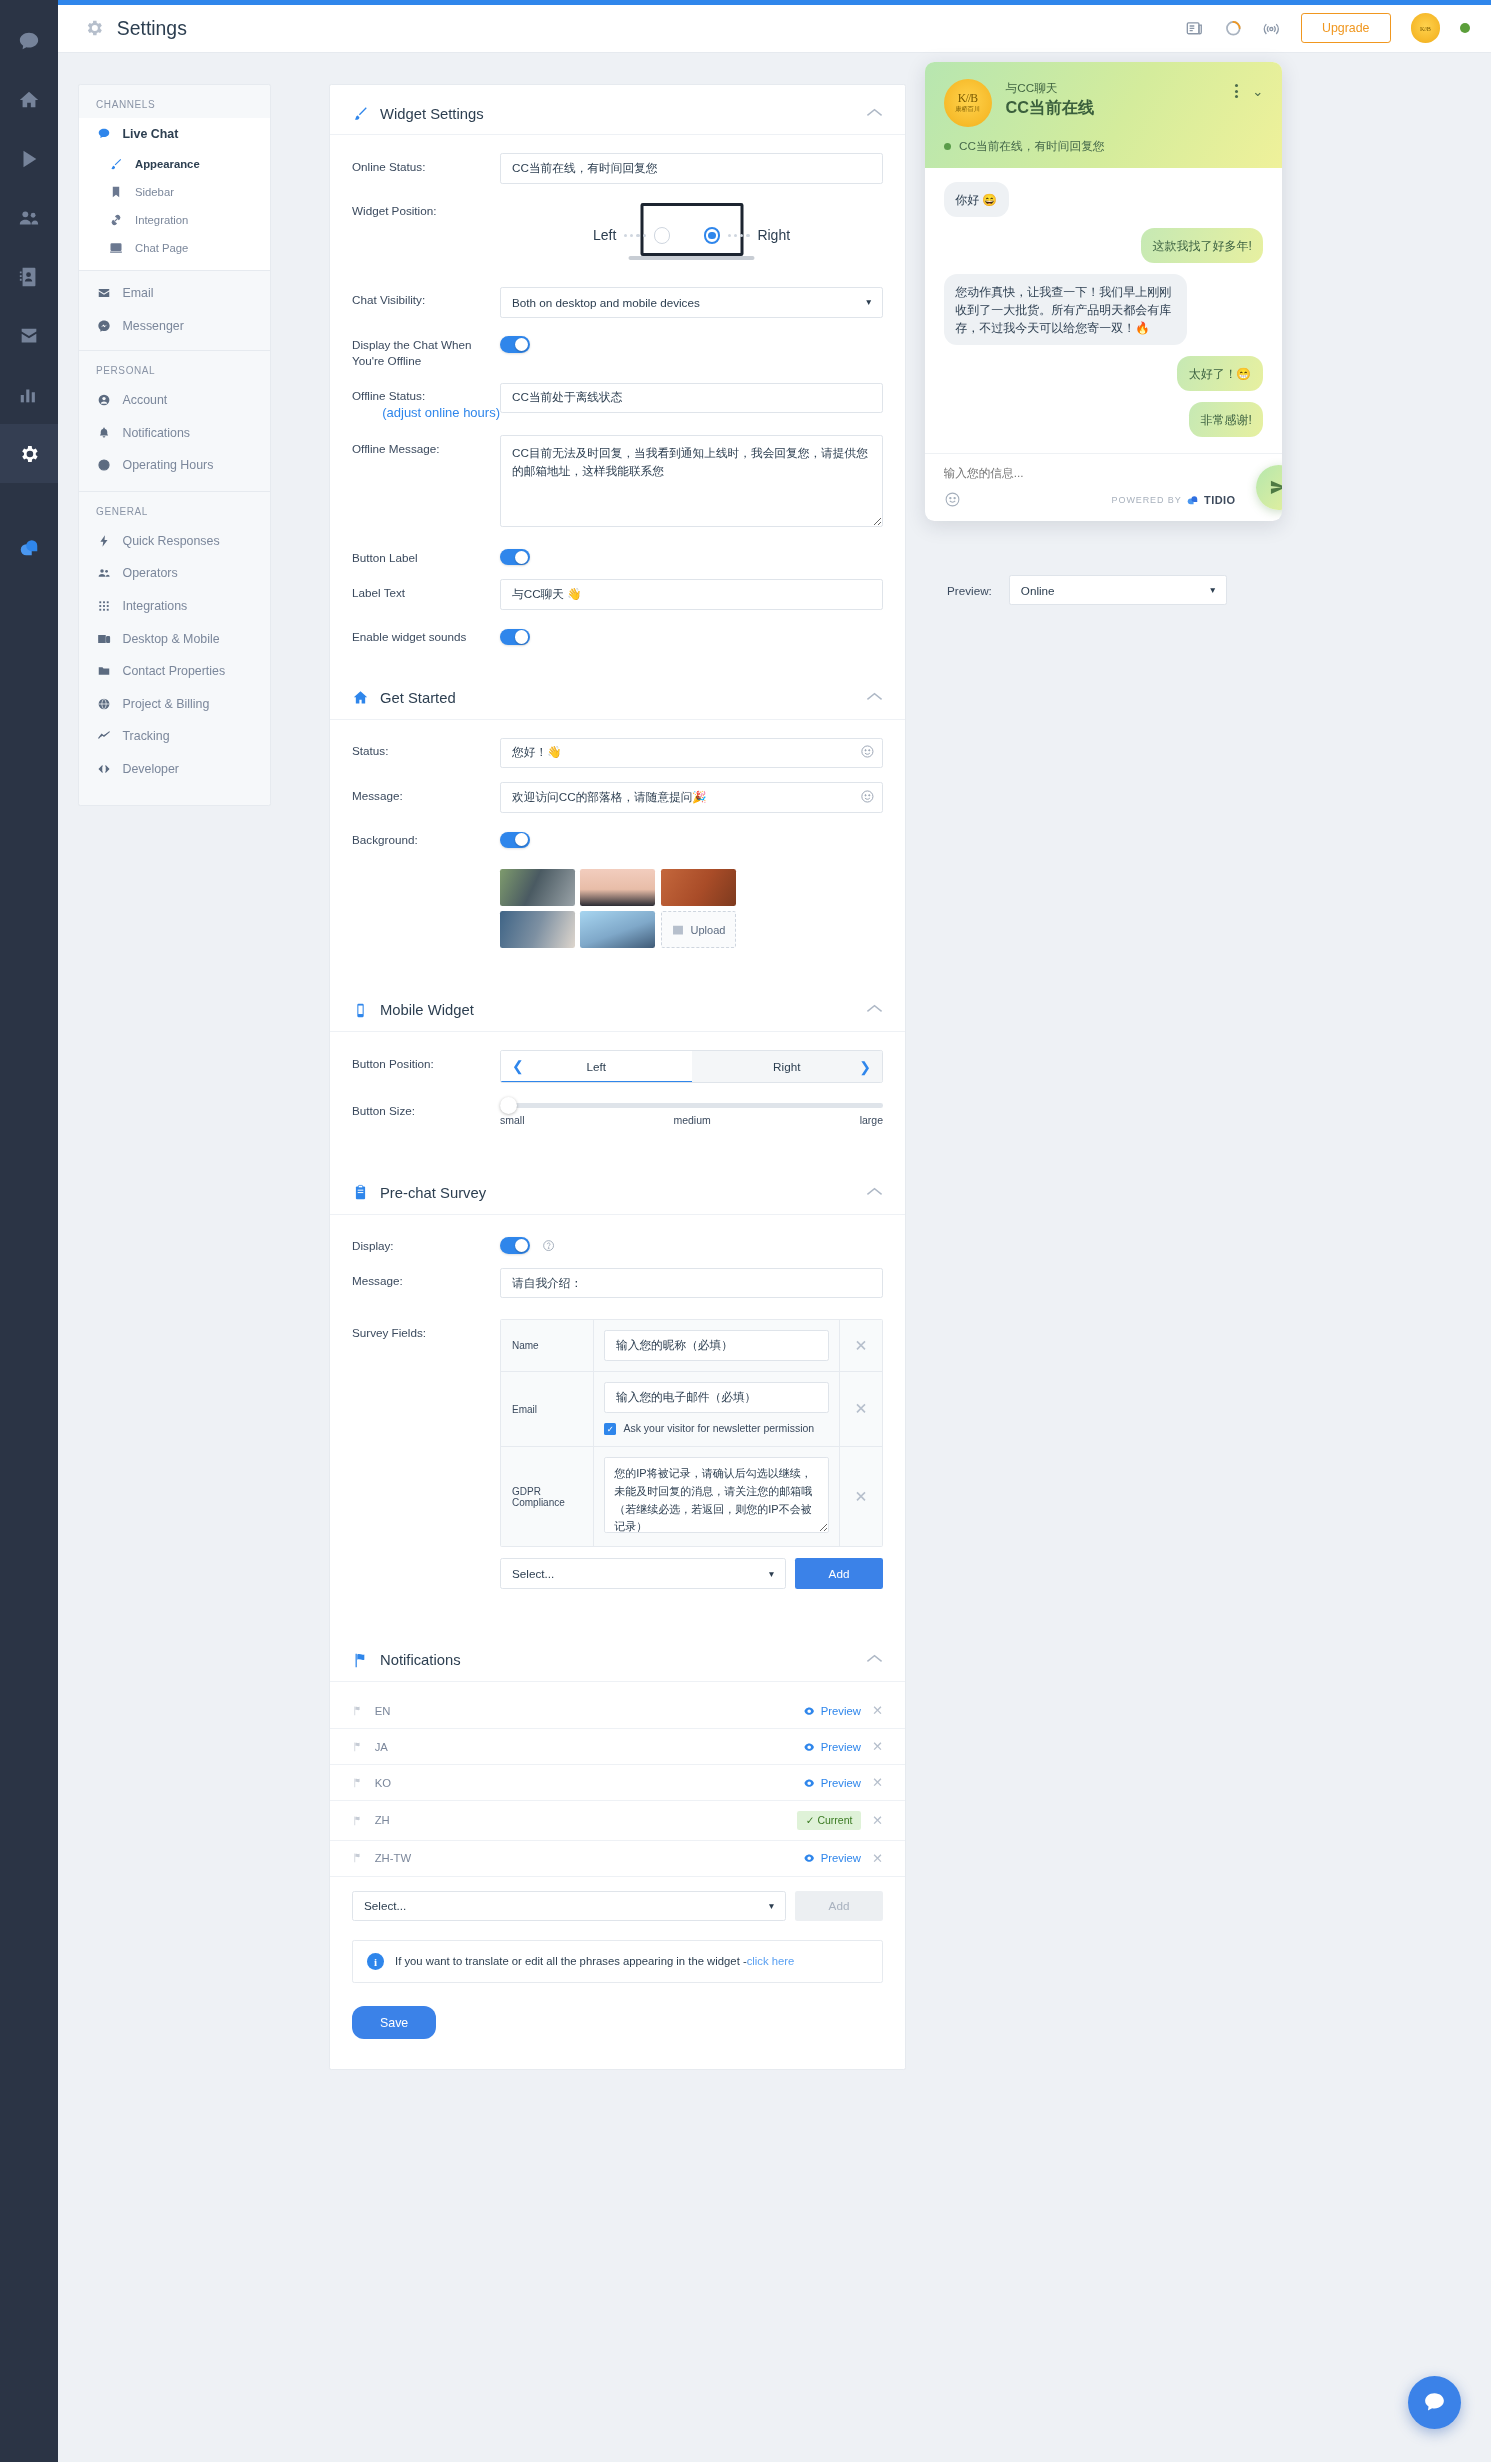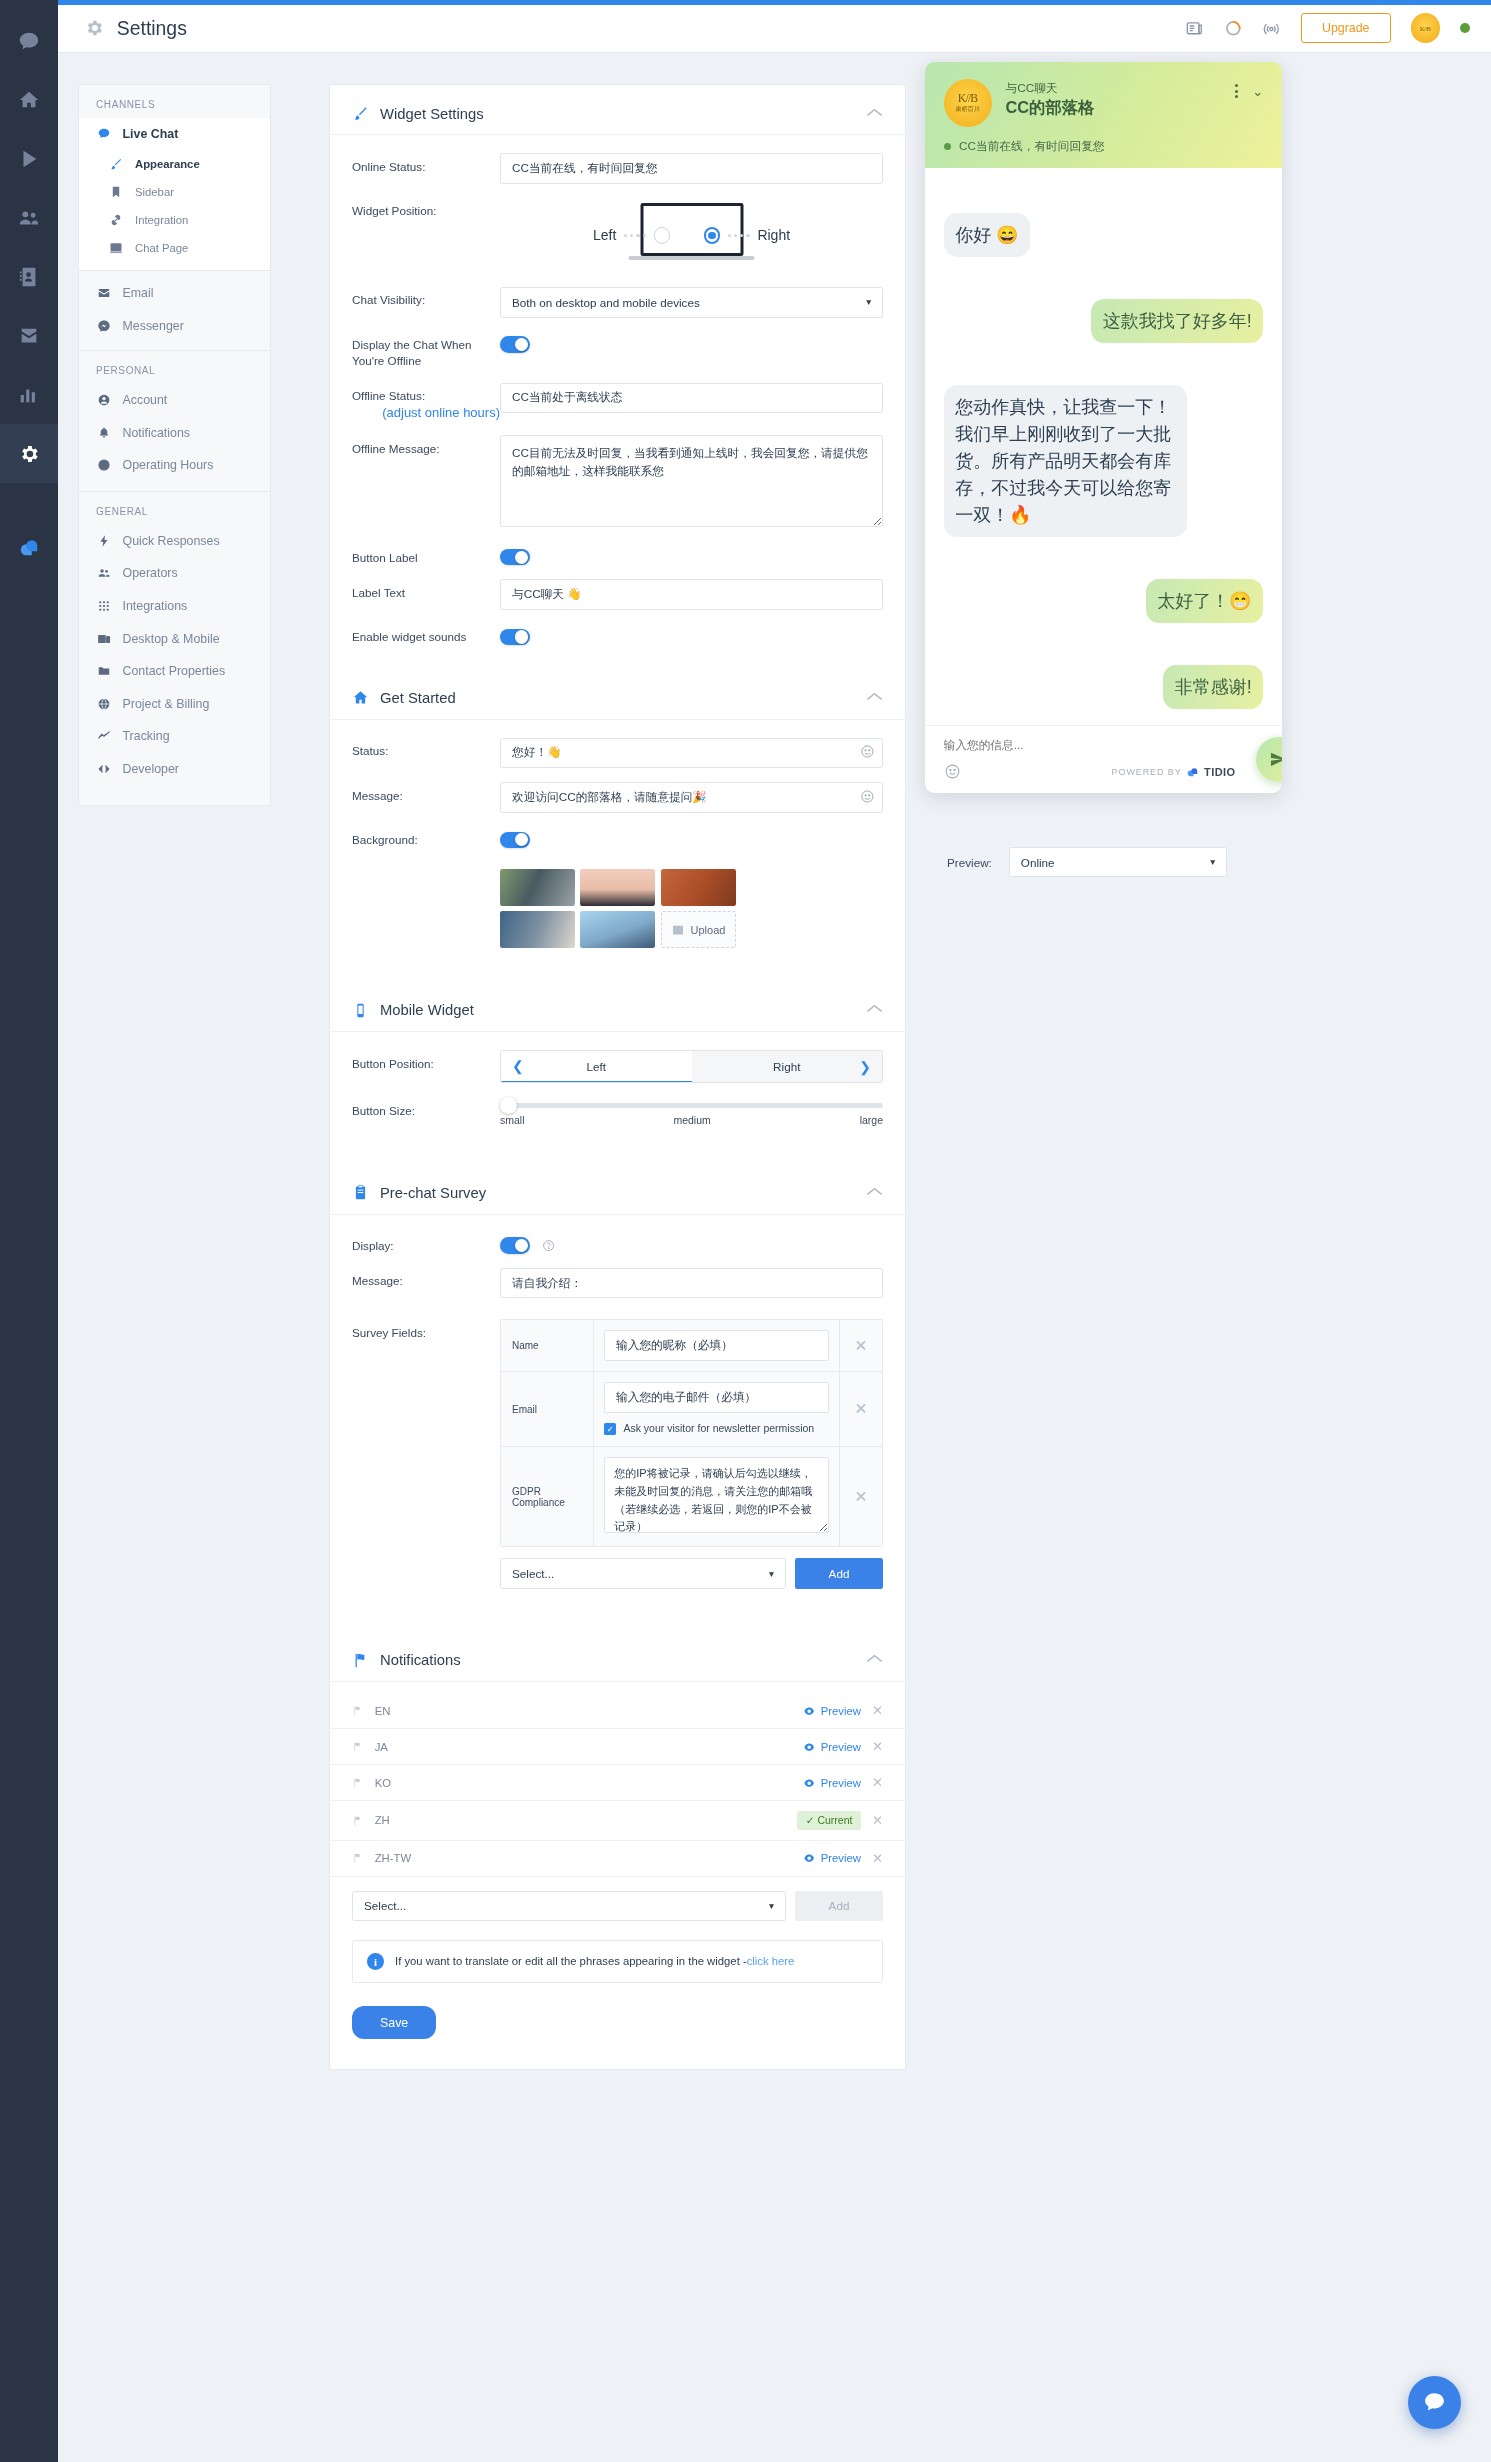--- a/index.html
+++ b/index.html
@@ -304,21 +304,21 @@
   .cw-actions .dots3 { display: flex; flex-direction: column; gap: 2.3px; cursor: pointer; }
   .cw-actions .dots3 i { width: 3.1px; height: 3.1px; border-radius: 50%; background: #4c6b4b; display: block; }
   .cw-actions .chev { font-size: 13.2px; cursor: pointer; }
   .cw-status { display: flex; align-items: center; gap: 8.5px; margin-top: 12.4px; }
   .cw-status .d { width: 7px; height: 7px; border-radius: 50%; background: #5a9c4a; }
   .cw-status .t { font-size: 11.7px; color: #45694a; }
 
   .cw-body { padding: 14px 18.6px 4.7px 18.6px; min-height: 233px; }
   .bubble {
     display: inline-block; max-width: 76%; padding: 8.5px 11.7px; border-radius: 13.2px;
-    font-size: 18px; line-height: 1.5; margin-bottom: 11px; margin-top: 31px;
+    font-size: 12px; line-height: 1.5; margin-bottom: 11px;
   }
   .bubble.in { background: #eef1f4; color: #2c3e50; }
   .bubble.out {
     background: linear-gradient(110deg, #c6e9b4 0%, #e7f0a0 100%); color: #3b6040;
     float: right; clear: both;
   }
   .bubble.in { float: left; clear: both; }
   .clear { clear: both; }
 
   .cw-foot { border-top: 0.8px solid #eef1f4; padding: 12.4px 18.6px 12.4px 18.6px; position: relative; }
@@ -1062,21 +1062,21 @@
 <div class="chat-area">
   <div class="chat-widget">
     <div class="cw-header">
       <div class="cw-top">
         <span class="cw-ava">
           <span class="l1">K//B</span>
           <span class="l2">康桥百川</span>
         </span>
         <span class="cw-names">
           <div class="cw-sub">与CC聊天</div>
-          <div class="cw-title">CC的部落格</div>
+          <div class="cw-title">CC当前在线</div>
         </span>
         <span class="cw-actions">
           <span class="dots3">
               <i></i>
               <i></i>
               <i></i>
             </span>
           <span class="chev">⌄</span>
         </span>
       </div>

